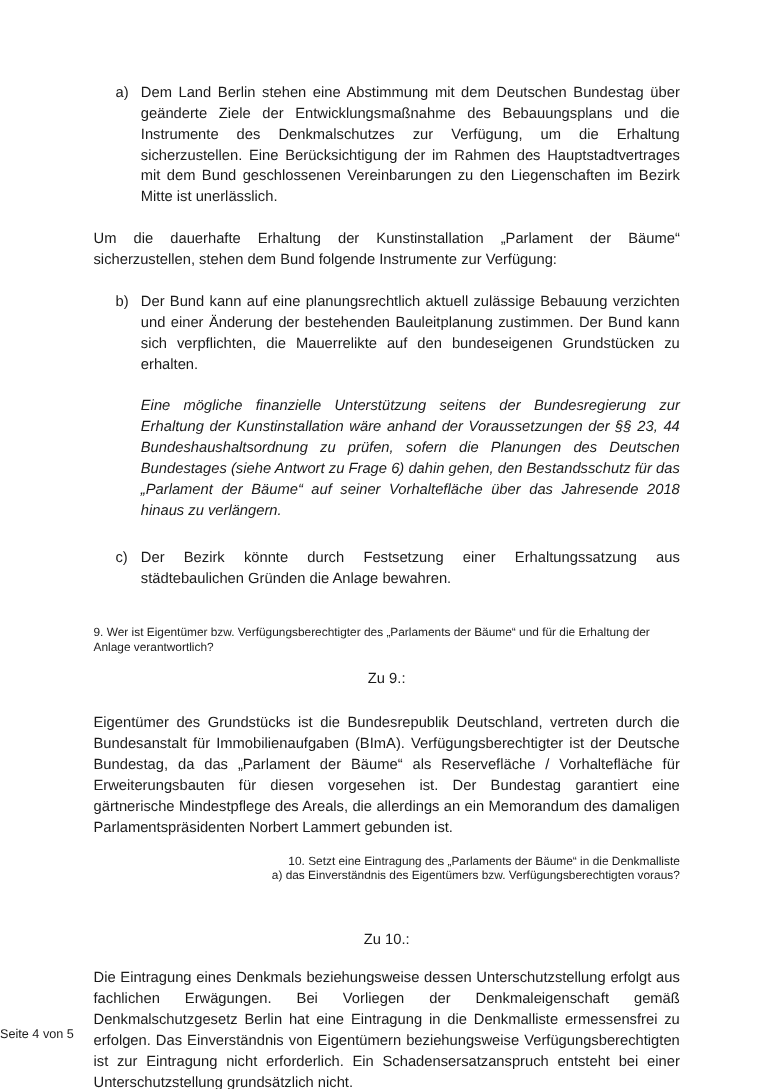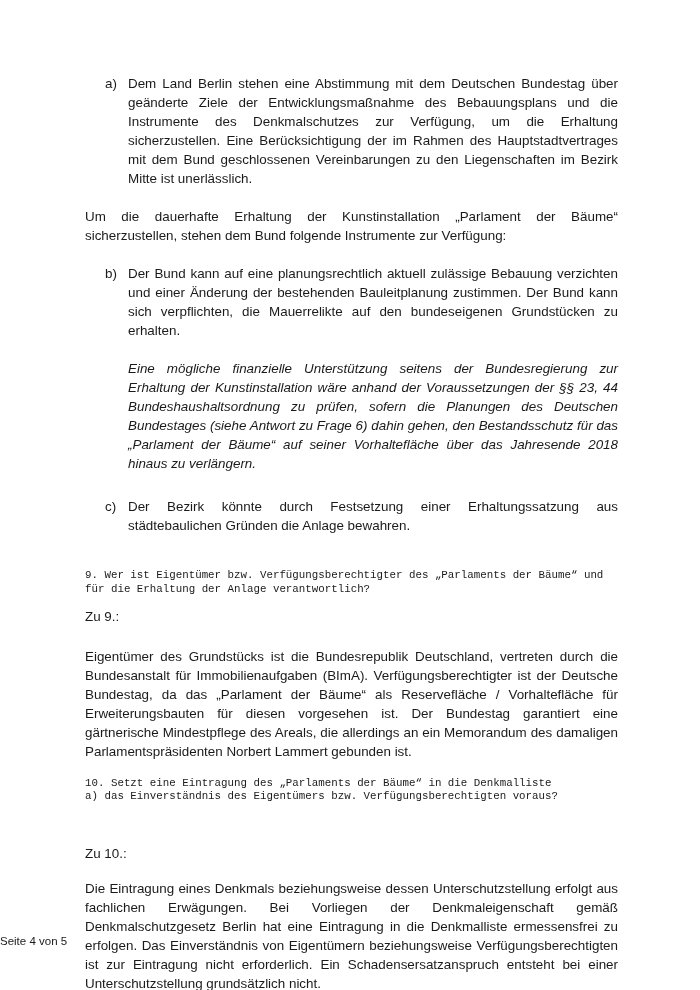--- a/index.html
+++ b/index.html
@@ -38,29 +38,28 @@
     display: block;
     text-align: justify;
   }
   .continuation { margin: 0 0 24px 43px; font-style: italic; }
   .item-c { margin-bottom: 34px; }
   .small-text {
     font-size: 10.8px;
     line-height: 13.8px;
     text-align: left;
     hyphens: auto;
-    font-family: Liberation Mono, monospace;
     -webkit-hyphens: auto;
   }
   .q-block { margin: 0 0 10px 0; }
-  .q10-block { margin: 0 0 9px 0; }
+  .q10-block { margin: 0 0 9px 0; text-align: right; }
   .label {
     font-size: 13.4px;
     line-height: 19px;
-    text-align: left;
+    text-align: center;
     margin: 0 0 21px 0;
   }
   .label10 { margin-bottom: 14px; margin-top: 40px; }
   .answer { margin-bottom: 16px; }
   .footer {
     position: absolute;
     left: 0;
     bottom: 42px;
     width: 100%;
     text-align: left;

